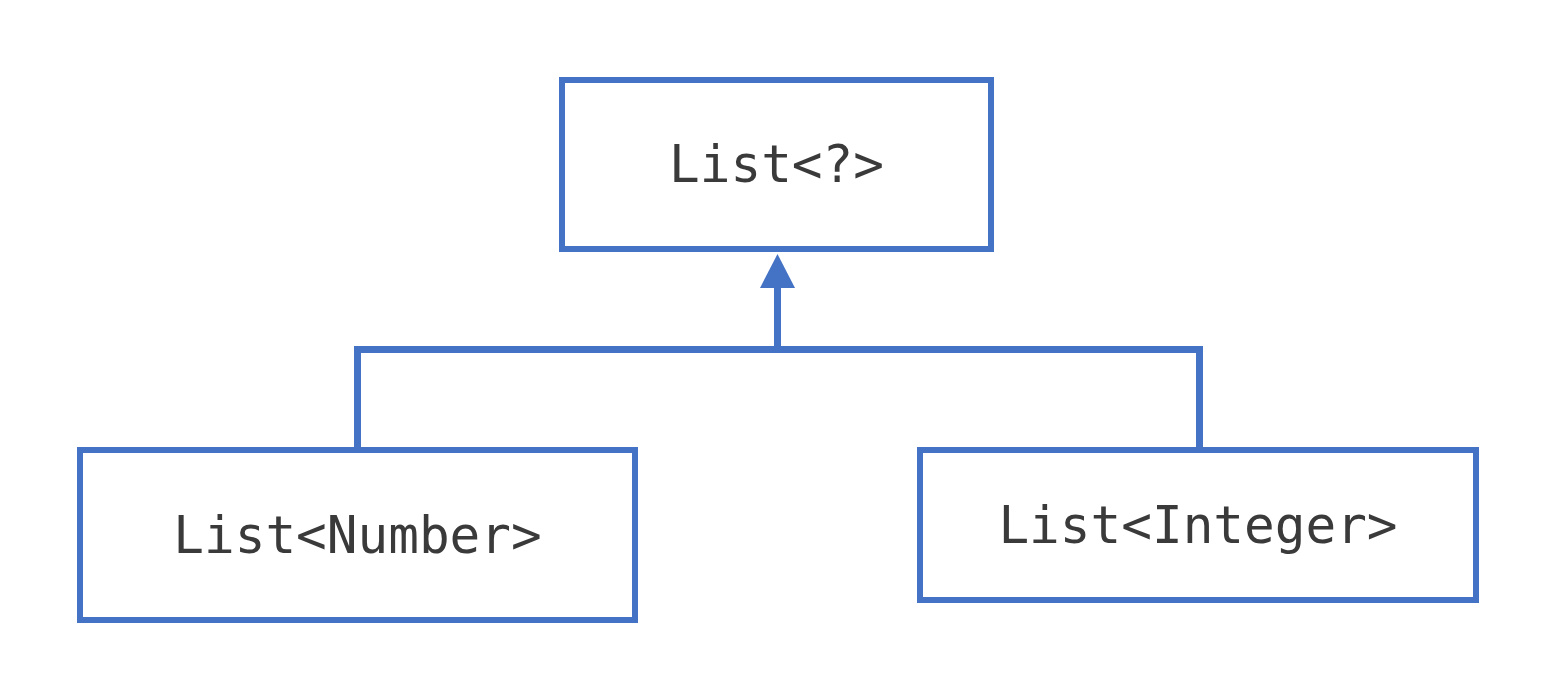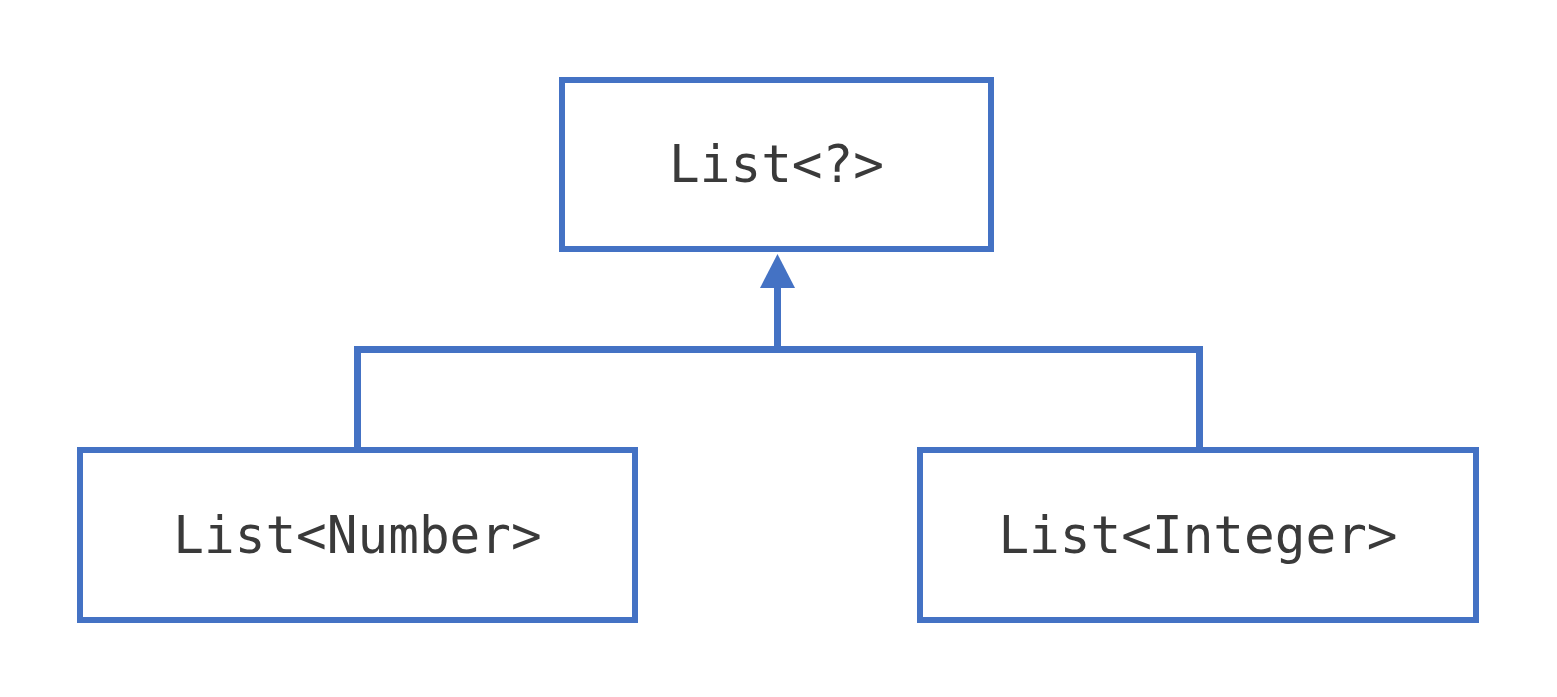--- a/index.html
+++ b/index.html
@@ -54,21 +54,21 @@
   #node-number {
     left: 77px;
     top: 447px;
     width: 561px;
     height: 176px;
   }
   #node-integer {
     left: 917px;
     top: 447px;
     width: 562px;
-    height: 176px;
+    height: 156px;
   }
 </style>
 </head>
 <body>
 
 <div id="canvas">
 
   <svg class="edge-layer" viewBox="0 0 1557 697" width="1557" height="697" xmlns="http://www.w3.org/2000/svg" aria-hidden="true">
 
     <g>

